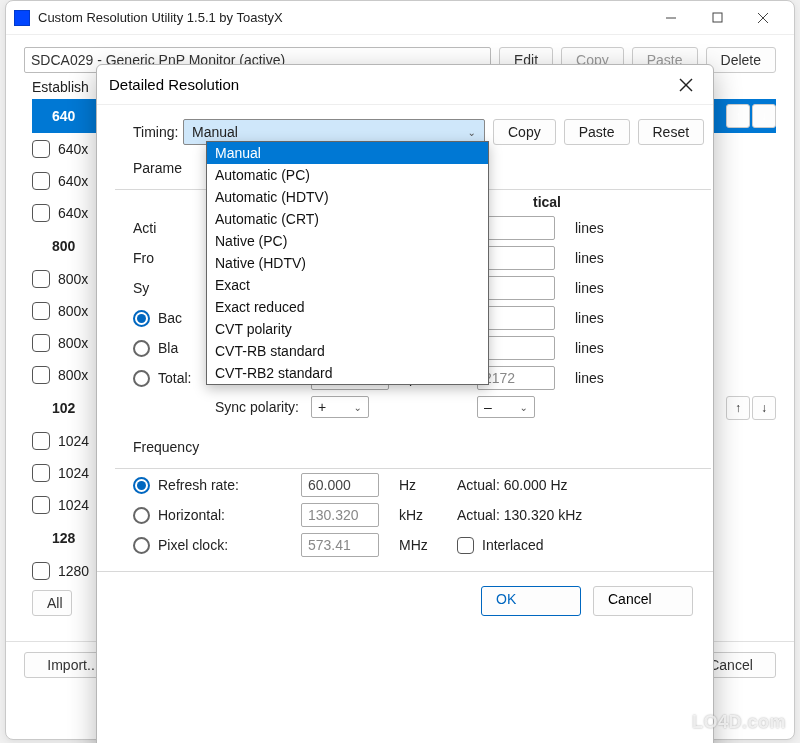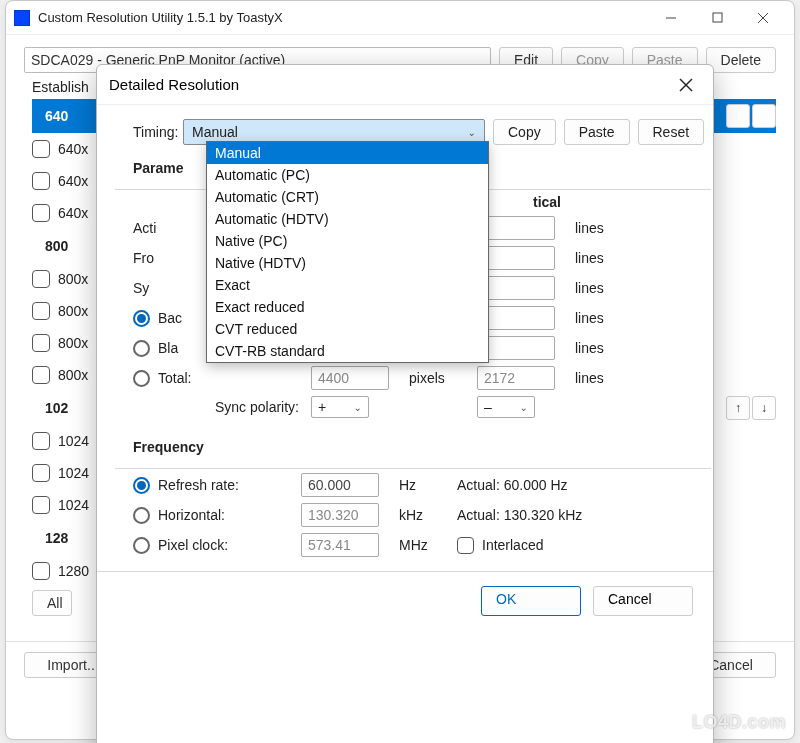--- a/index.html
+++ b/index.html
@@ -22,21 +22,21 @@
 .win-btn { width: 46px; height: 30px; display: flex; align-items: center; justify-content: center; color: #444; font-size: 12px; }
 .win-btn svg { stroke:#444; stroke-width:1; fill:none; }
 
 .main-content { padding: 12px 18px; font-size: 14px; color: #222; }
 .monitor-row { display:flex; gap:8px; align-items:center; }
 .monitor-select { flex:1; border:1px solid #bbb; padding:4px 6px; font-size:14px; color:#333; border-radius:2px; }
 .lnk-btn { border:1px solid #ccc; background:#fdfdfd; padding:4px 14px; font-size:14px; border-radius:3px; color:#333; text-align:center; }
 .lnk-btn.disabled { color:#999; }
 
 .section-label { font-size:14px; color:#222; margin:6px 0 4px 8px; }
-.hdr { font-weight:600; padding-left:13px; }
+.hdr { font-weight:600; padding-left:20px; }
 .reslist { padding-left:8px; }
 .res-row { display:flex; align-items:center; gap:8px; height:32px; }
 .checkbox { width:18px; height:18px; border:1.5px solid #555; border-radius:4px; display:inline-block; }
 .section-hdr-row { display:flex; align-items:center; height:34px; background:#fff; }
 .section-hdr-row.sel { background:#0078d4; color:#fff; }
 .arrow-btns { margin-left:auto; display:flex; gap:2px; }
 .arrow-btn { width:24px; height:24px; border:1px solid #ccc; background:#fdfdfd; display:flex; align-items:center; justify-content:center; border-radius:3px; font-size:12px; }
 
 .footer-row { display:flex; gap:10px; padding:10px 18px; border-top:1px solid #e0e0e0; margin-top:10px; }
 .footer-row .spacer { flex:1; }
@@ -51,21 +51,21 @@
 .dlg-title .spacer { flex:1; }
 .dlg-close { width:30px; height:30px; display:flex; align-items:center; justify-content:center; font-size:16px; }
 
 .dlg-body { padding:10px 2px 0 18px; font-size:14px; color:#222; }
 .row { display:flex; align-items:center; height:34px; gap:8px; }
 .lbl { width:90px; text-align:right; }
 .select { border:1px solid #888; padding:4px 8px; font-size:14px; border-radius:2px; background:#eaf3fb; display:flex; align-items:center; }
 .select.timing { width:302px; background:#cfe7fa; justify-content:space-between; }
 .btn { border:1px solid #ccc; background:#fdfdfd; padding:4px 14px; border-radius:3px; font-size:14px; }
 
-.group-title { font-weight:700; padding-left:18px; margin-top:4px; }
+.group-title { font-weight:400; padding-left:18px; margin-top:4px; }
 .hr { border:0; border-top:1px solid #d8d8d8; margin:6px 0 4px 0; }
 .col-hdr { font-weight:600; }
 .radio { width:17px; height:17px; border:2px solid #666; border-radius:50%; display:inline-flex; align-items:center; justify-content:center; }
 .radio.checked { border-color:#0067c0; }
 .radio.checked::after { content:''; width:9px; height:9px; background:#0067c0; border-radius:50%; }
 .num-input { width:78px; border:1px solid #aaa; padding:3px 6px; font-size:14px; color:#444; border-radius:2px; }
 .num-input.ro { color:#888; }
 .unit { width:48px; }
 .mini-sel { width:58px; border:1px solid #aaa; padding:2px 6px; display:flex; justify-content:space-between; align-items:center; border-radius:2px; }
 
@@ -344,23 +344,24 @@
   <hr class="hr" style="margin:14px 0 0 0">
   <div class="dlg-footer">
     <div class="btn ok">OK</div>
     <div class="btn">Cancel</div>
   </div>
 </div>
 
 <div class="dropdown">
   <div class="opt sel">Manual</div>
   <div class="opt">Automatic (PC)</div>
+  <div class="opt">Automatic (HDTV)</div>
   <div class="opt">Automatic (CRT)</div>
-  <div class="opt">Automatic (HDTV)</div>
   <div class="opt">Native (PC)</div>
   <div class="opt">Native (HDTV)</div>
   <div class="opt">Exact</div>
   <div class="opt">Exact reduced</div>
-  <div class="opt">CVT reduced</div>
+  <div class="opt">CVT polarity</div>
   <div class="opt">CVT-RB standard</div>
+  <div class="opt">CVT-RB2 standard</div>
 </div>
 
 <div class="watermark">LO4D.com</div>
 
 </body></html>

